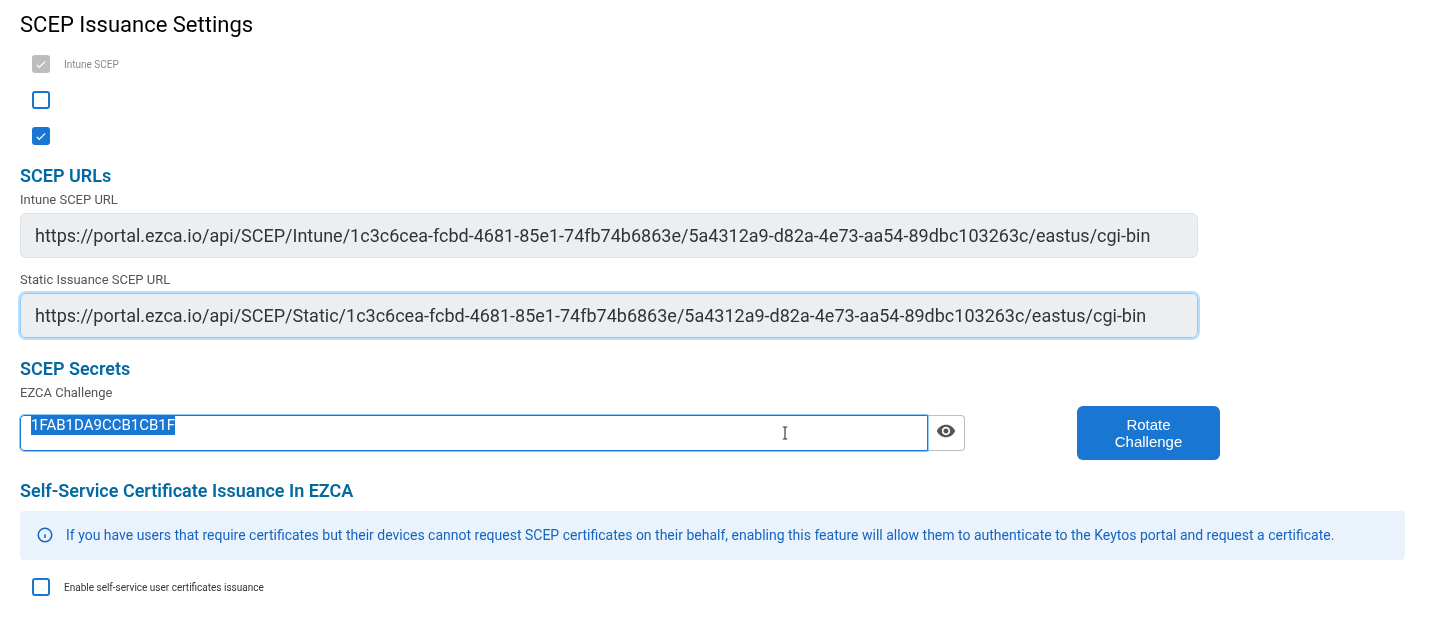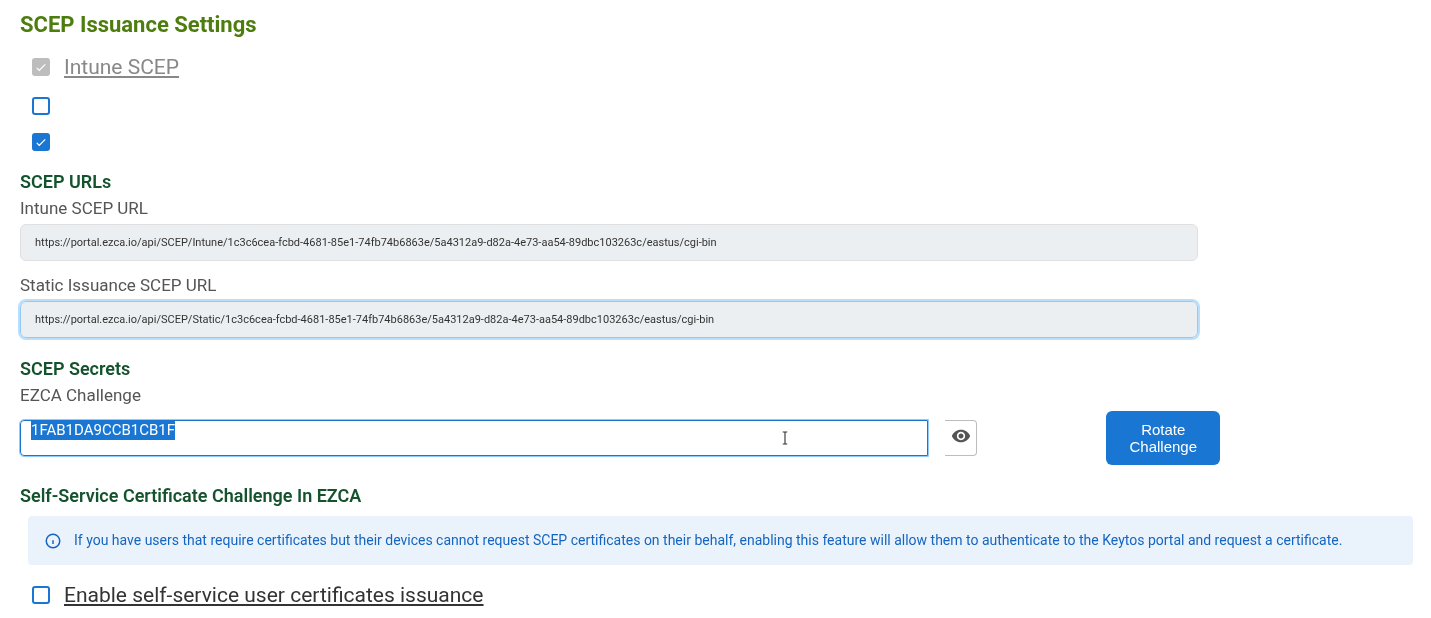--- a/index.html
+++ b/index.html
@@ -1,45 +1,45 @@
 <!DOCTYPE html>
 <html><head>
   <meta charset="utf-8">
   <style>
     * { box-sizing: border-box; margin: 0; padding: 0; }
     body { font-family: -apple-system, BlinkMacSystemFont, "Segoe UI", Roboto, Arial, sans-serif; background: #fff; color: #1a1a1a; padding: 12px 20px; width: 1431px; }
     
-    h2.section-title { font-size: 22px; font-weight: 700; margin-bottom: 18px; color: #4d7c0f; }
-    h3.subsection-title { font-size: 18px; font-weight: 600; margin-top: 20px; margin-bottom: 6px; color: #14532d; }
-    .field-label { font-size: 17px; color: #555; margin-bottom: 6px; margin-top: 4px;}
+    h2.section-title { font-size: 22px; font-weight: 400; margin-bottom: 18px; color: #000000; }
+    h3.subsection-title { font-size: 18px; font-weight: 600; margin-top: 20px; margin-bottom: 6px; color: #0369a1; }
+    .field-label { font-size: 13px; color: #555; margin-bottom: 6px; margin-top: 4px;}
     
     .checkbox-row { display: flex; align-items: center; margin: 18px 0 18px 12px; gap: 14px; }
     .cb { width: 18px; height: 18px; border: 2px solid #1976d2; border-radius: 3px; display: flex; align-items: center; justify-content: center; cursor: pointer; flex-shrink: 0; }
     .cb.checked { background: #1976d2; border-color:#1976d2; }
     .cb.checked svg { display:block; }
     .cb svg { display:none; width: 14px; height: 14px; fill: #fff; }
     .cb.disabled { background: #bdbdbd; border-color: #bdbdbd; cursor: default; }
     .cb.disabled svg { display:block; }
-    .checkbox-row .label { font-size: 21px; color: #333; text-decoration: underline; }
+    .checkbox-row .label { font-size: 10px; color: #333; }
     .checkbox-row .label.muted { color: #888; }
     
-    .readonly-field { width: 1178px; background: #eceff1; border: 1px solid #e0e0e0; border-radius: 6px; padding: 11px 14px; font-size: 11px; color: #333; margin-bottom: 14px; }
+    .readonly-field { width: 1178px; background: #eceff1; border: 1px solid #e0e0e0; border-radius: 6px; padding: 11px 14px; font-size: 18px; color: #333; margin-bottom: 14px; }
     .readonly-field.sel { border-color: #90caf9; outline: 2px solid #bbdefb; }
     
-    .secret-row { display: flex; align-items: center; gap: 17px; width: 1200px; }
+    .secret-row { display: flex; align-items: center; gap: 0; width: 1200px; }
     .secret-wrap { position:relative; display:flex; align-items:center; }
     .secret-input { width: 908px; height: 36px; border: 1px solid #1976d2; outline: 1px solid #90caf9; border-radius: 4px 0 0 4px; padding: 0 10px; font-size: 15px; font-family: inherit; }
     .secret-input .selected-text { background:#1976d2; color:#fff; padding: 1px 0;}
     .eye-btn { width: 40px; height: 36px; border: 1px solid #bdbdbd; border-left: none; border-radius: 0 4px 4px 0; background:#fff; display:flex; align-items:center; justify-content:center; cursor:pointer; }
     .eye-btn svg { width:20px; height:20px; fill:#555; }
-    .rotate-btn { margin-left: 112px; background:#1976d2; color:#fff; border:none; border-radius:6px; padding: 10px 10px; font-size: 15px; cursor:pointer; }
+    .rotate-btn { margin-left: 112px; background:#1976d2; color:#fff; border:none; border-radius:6px; padding: 10px 18px; font-size: 15px; cursor:pointer; }
     
     .text-cursor { position:absolute; left: 756px; top: 50%; transform: translateY(-50%); width: 18px; height:18px; color:#333; pointer-events:none; }
     
-    .info-banner { background: #eaf3fb; border-radius: 4px; padding: 14px 16px; display:flex; align-items:center; gap: 12px; margin-top: 10px; width: 1385px; margin-left: 8px;}
+    .info-banner { background: #eaf3fb; border-radius: 4px; padding: 14px 16px; display:flex; align-items:flex-start; gap: 12px; margin-top: 10px; width: 1385px;}
     .info-banner .icon { width:18px; height:18px; flex-shrink:0; margin-top:1px;}
     .info-banner .icon svg { width:18px; height:18px; fill:none; stroke:#1565c0; stroke-width:2;}
     .info-text { font-size: 14px; color:#1565c0; line-height:1.5;}
   </style>
 </head>
 <body>
 
 <h2 class="section-title">SCEP Issuance Settings</h2>
 
 <div class="checkbox-row">
@@ -87,21 +87,21 @@
   <div class="eye-btn">
     <span>
       <svg viewBox="0 0 24 24">
           <path d="M12 4.5C7 4.5 2.7 7.6 1 12c1.7 4.4 6 7.5 11 7.5s9.3-3.1 11-7.5C21.3 7.6 17 4.5 12 4.5zm0 12.5c-2.8 0-5-2.2-5-5s2.2-5 5-5 5 2.2 5 5-2.2 5-5 5zm0-8c-1.7 0-3 1.3-3 3s1.3 3 3 3 3-1.3 3-3-1.3-3-3-3z"></path>
         </svg>
     </span>
   </div>
   <button class="rotate-btn">Rotate Challenge</button>
 </div>
 
-<h3 class="subsection-title">Self-Service Certificate Challenge In EZCA</h3>
+<h3 class="subsection-title">Self-Service Certificate Issuance In EZCA</h3>
 
 <div class="info-banner">
   <span class="icon">
     <svg viewBox="0 0 24 24">
         <circle cx="12" cy="12" r="9"></circle>
         <line x1="12" y1="8" x2="12" y2="8"></line>
         <line x1="12" y1="11" x2="12" y2="16"></line>
       </svg>
   </span>
   <div class="info-text">If you have users that require certificates but their devices cannot request SCEP certificates on their behalf, enabling this feature will allow them to authenticate to the Keytos portal and request a certificate.</div>

